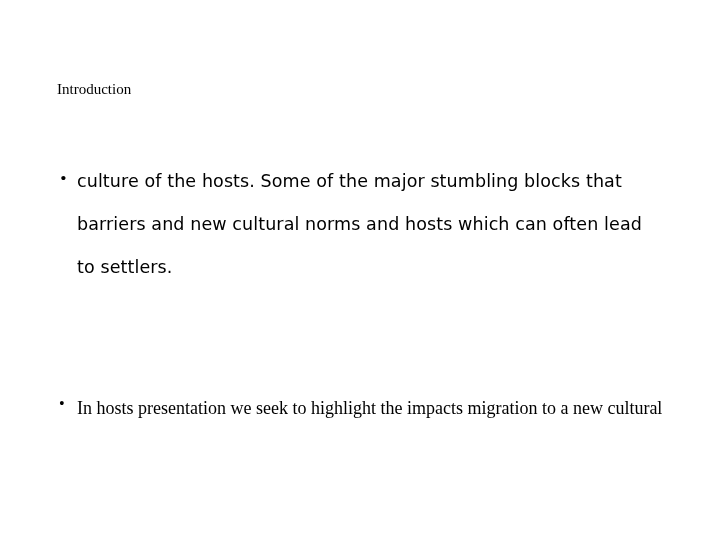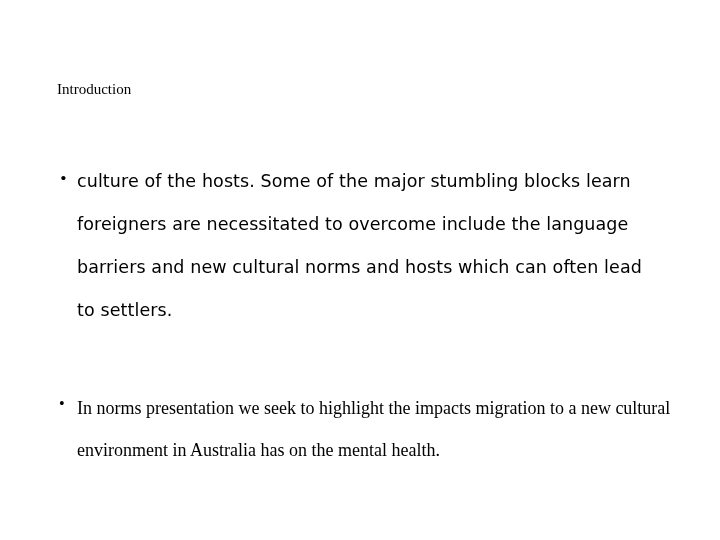--- a/index.html
+++ b/index.html
@@ -67,28 +67,26 @@
 </head>
 <body>
 
 <div class="slide">
 
   <div class="slide-title">Introduction</div>
 
   <div class="bullet-block bullet-block-1">
     <span class="bullet-marker">•</span>
     <div class="bullet-text">
-      <div class="bullet-line">culture of the hosts. Some of the major stumbling blocks learn</div>
-      <div class="bullet-line">foreigners are necessitated to overcome include the language</div>
+      <div class="bullet-line">culture of the hosts. Some of the major stumbling blocks that</div>
       <div class="bullet-line">barriers and new cultural norms and hosts which can often lead</div>
       <div class="bullet-line">to settlers.</div>
     </div>
   </div>
 
   <div class="bullet-block bullet-block-2">
     <span class="bullet-marker">•</span>
     <div class="bullet-text">
-      <div class="bullet-line">In norms presentation we seek to highlight the impacts migration to a new cultural</div>
-      <div class="bullet-line">environment in Australia has on the mental health.</div>
+      <div class="bullet-line">In hosts presentation we seek to highlight the impacts migration to a new cultural</div>
     </div>
   </div>
 
 </div>
 
 </body></html>

